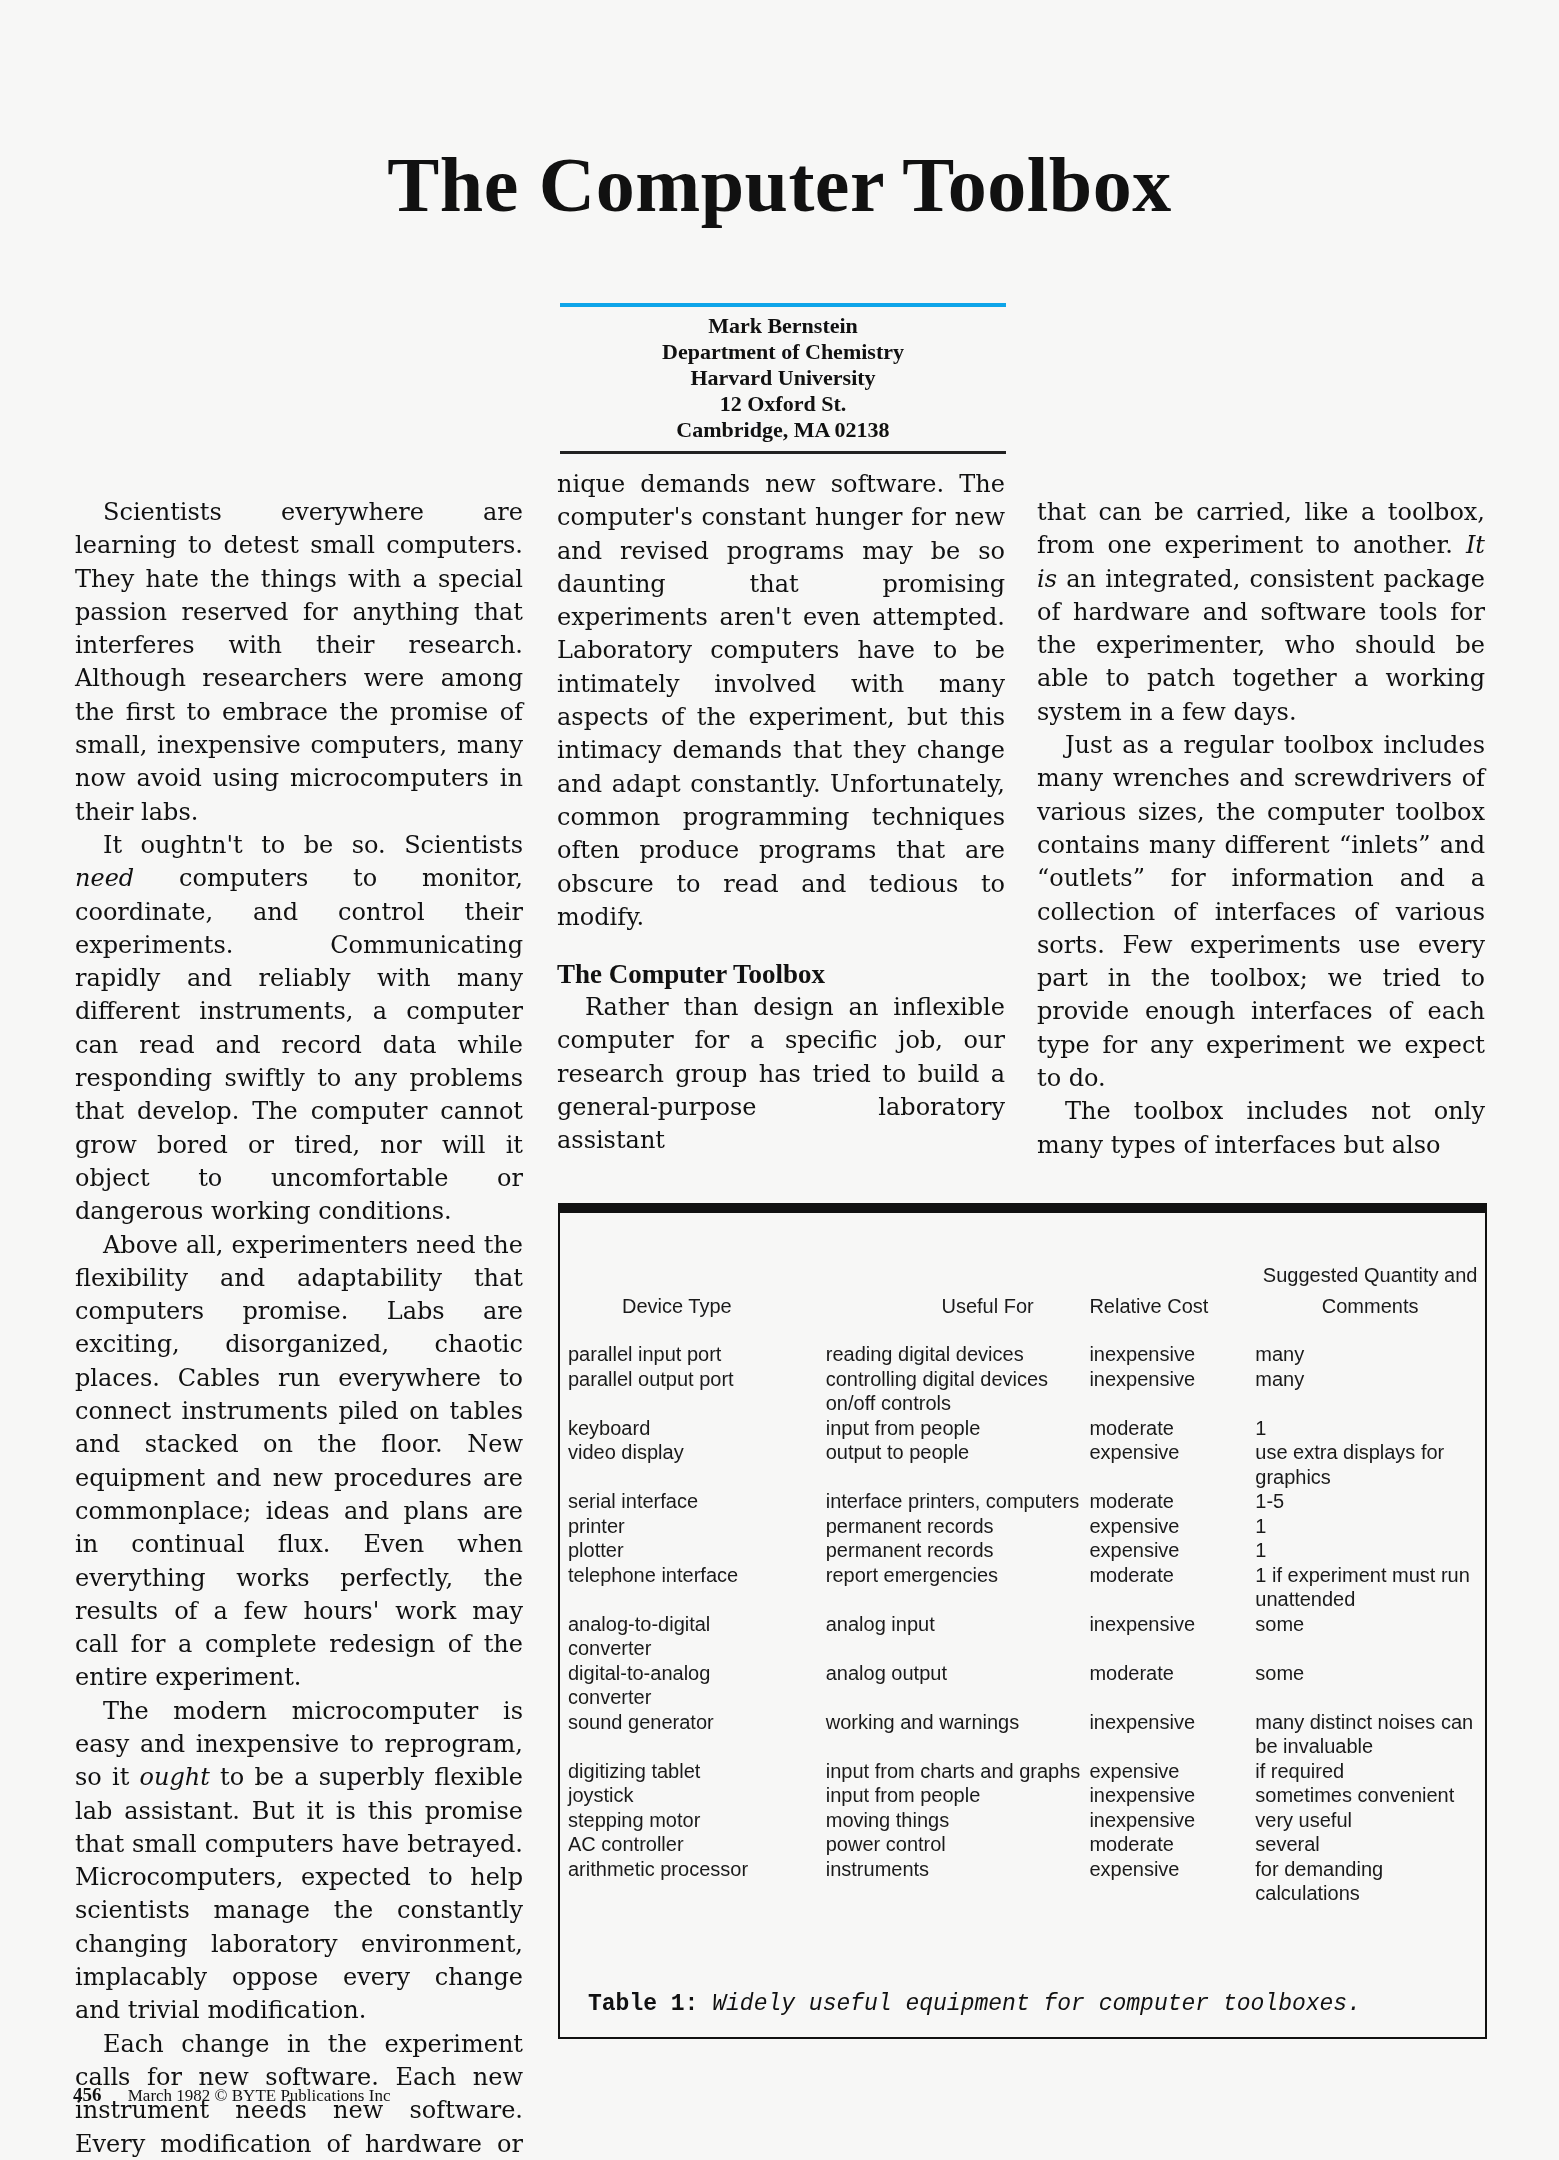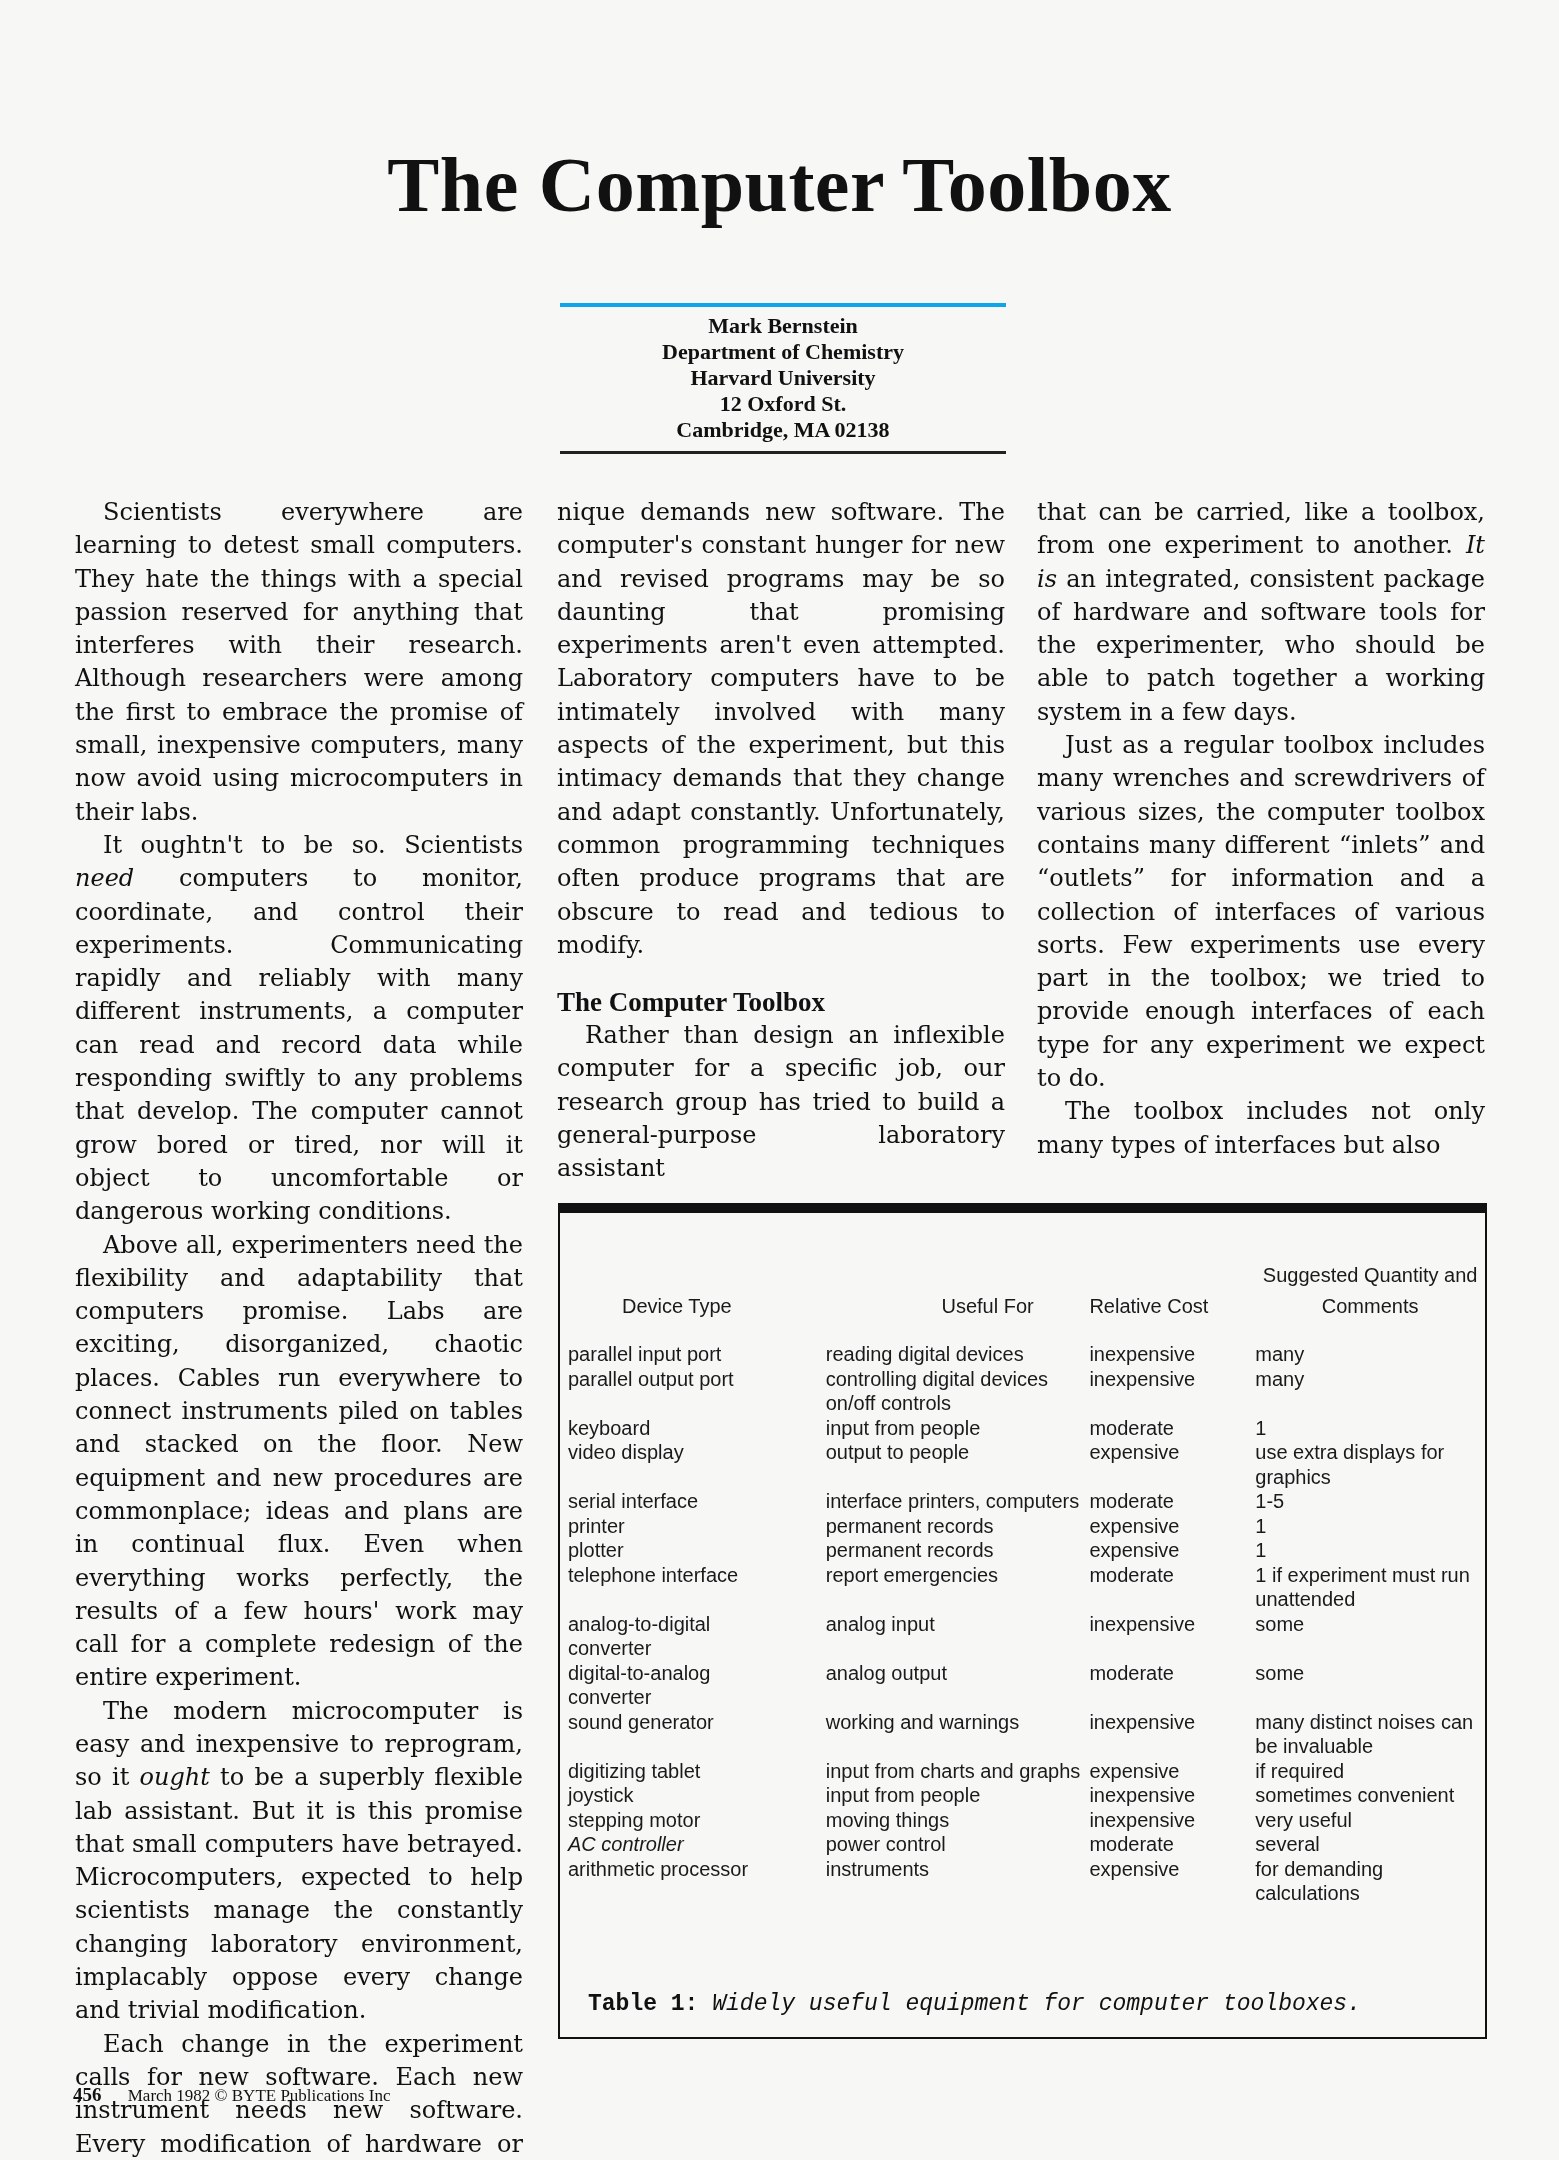--- a/index.html
+++ b/index.html
@@ -24,21 +24,21 @@
     position: absolute; width: 448px;
     font-size: 24px; line-height: 33.3px; text-align: justify;
   }
   .col p { margin: 0; text-indent: 28px; }
   .col p.noindent { text-indent: 0; }
   .col h2 {
     font-size: 27px; font-weight: bold; margin: 24px 0 0 0; line-height: 33px;
     font-family: "Liberation Serif", "DejaVu Serif", serif;
   }
   .col-left { left: 75px; top: 496px; }
-  .col-mid { left: 557px; top: 496px; }
+  .col-mid { left: 557px; top: 468px; }
   .col-right { left: 1037px; top: 496px; }
   .table-box {
     position: absolute; left: 558px; top: 1203px; width: 929px; height: 836px;
     border: 2px solid #111; border-top: 10px solid #111; box-sizing: border-box;
     font-family: "Liberation Sans", "DejaVu Sans", sans-serif;
   }
   table.equip {
     position: absolute; left: 8px; top: 47px; border-collapse: collapse;
     font-size: 20px; line-height: 24.5px; color: #1a1a1a;
   }
@@ -195,21 +195,21 @@
           <td>inexpensive</td>
           <td>sometimes convenient</td>
         </tr>
         <tr>
           <td style="padding-right: 60px;">stepping motor</td>
           <td style="padding-right: 4px;">moving things</td>
           <td>inexpensive</td>
           <td>very useful</td>
         </tr>
         <tr>
-          <td style="padding-right: 55px; font-style: italic;">AC controller</td>
+          <td style="padding-right: 55px;">AC controller</td>
           <td style="padding-right: 4px;">power control</td>
           <td>moderate</td>
           <td>several</td>
         </tr>
         <tr>
           <td style="padding-right: 60px;">arithmetic processor</td>
           <td style="padding-right: 4px;">instruments</td>
           <td>expensive</td>
           <td>for demanding calculations</td>
         </tr>

